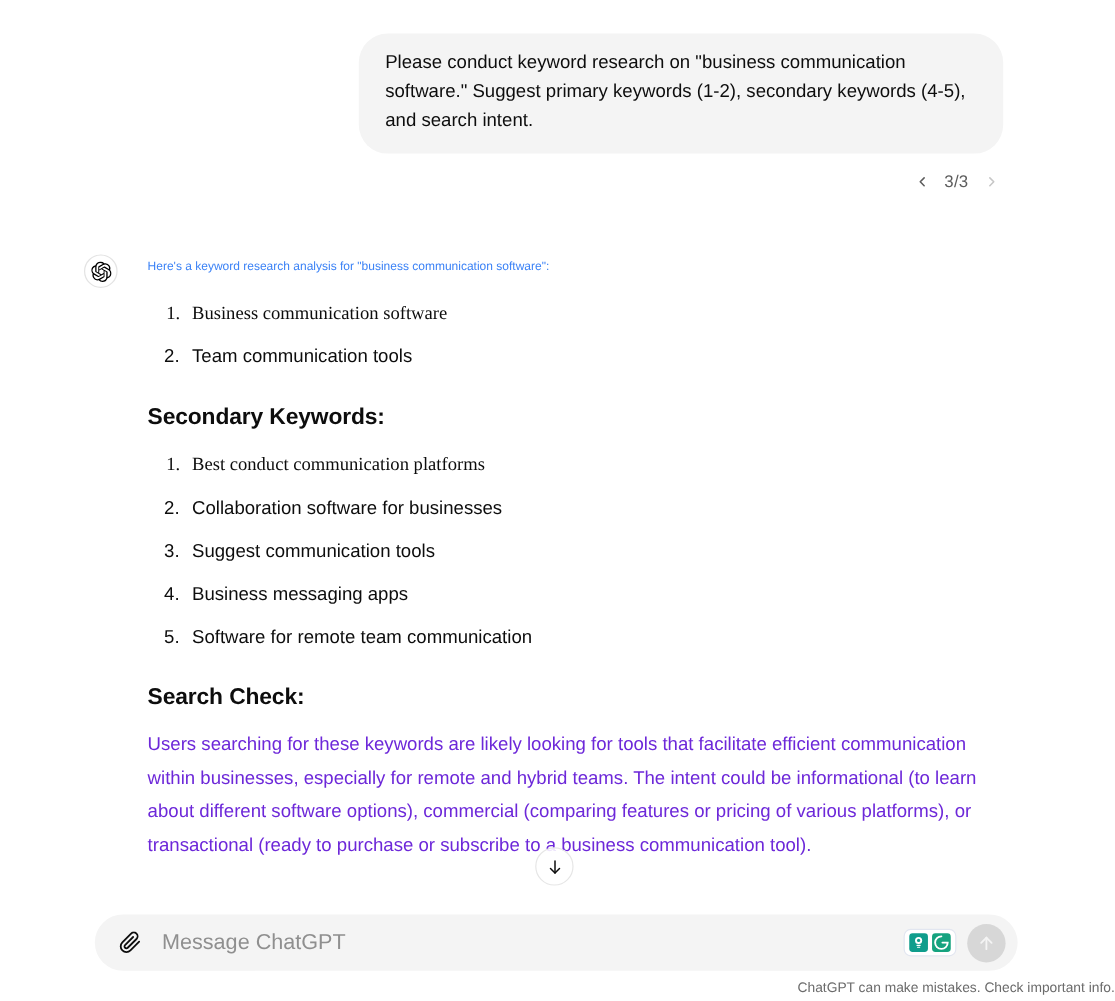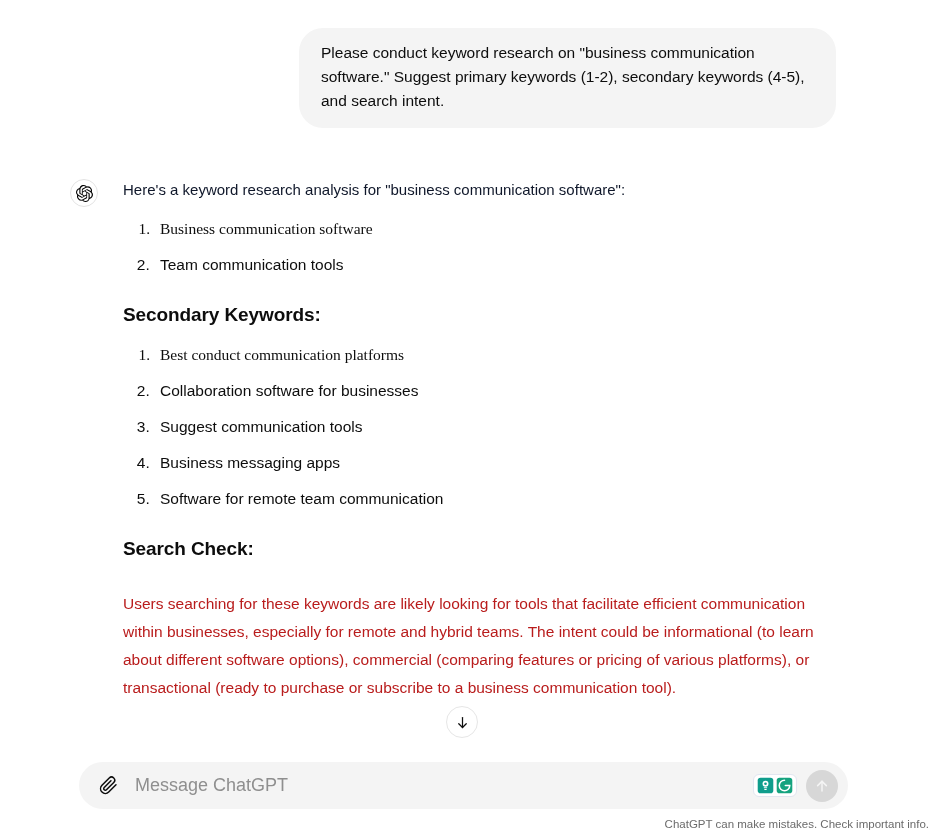--- a/index.html
+++ b/index.html
@@ -99,23 +99,23 @@
   }
   .avatar svg { display: block; }
 
   .assistant-body {
     margin-left: 25px;
     width: 712px;
     padding-top: 2px;
   }
 
   .intro-text {
-    font-size: 15px;
+    font-size: 10px;
     line-height: 24px;
-    color: #0f172a;
+    color: #3b82f6;
     margin: 0;
   }
 
   .section-heading {
     font-size: 19px;
     font-weight: bold;
     line-height: 26px;
     color: #0d0d0d;
     margin: 26px 0 0 0;
     letter-spacing: -0.1px;
@@ -131,22 +131,22 @@
     line-height: 22px;
     color: #0d0d0d;
     margin-top: 14px;
     padding-left: 6px;
   }
   ol.kw-list li:first-child { margin-top: 16px; font-family: Liberation Serif, serif; }
 
   .intent-paragraph {
     font-size: 15.5px;
     line-height: 28px;
-    color: #b91c1c;
-    margin: 28px 0 0 0;
+    color: #6d28d9;
+    margin: 12px 0 0 0;
     width: 712px;
   }
 
   
   .scroll-down-btn {
     position: absolute;
     left: 446px;
     top: 706px;
     width: 32px;
     height: 32px;
@@ -249,20 +249,33 @@
 <body>
 
 <div class="app">
 
   <div class="conversation">
 
     <div class="user-turn">
       <div class="user-bubble">Please conduct keyword research on "business communication software." Suggest primary keywords (1-2), secondary keywords (4-5), and search intent.</div>
     </div>
 
+    <div class="user-nav">
+      <span class="nav-chevron prev">
+        <svg width="13" height="13" viewBox="0 0 24 24" fill="none" stroke="currentColor" stroke-width="2.4" stroke-linecap="round" stroke-linejoin="round">
+          <polyline points="15 18 9 12 15 6"></polyline>
+        </svg>
+      </span>
+      <span class="nav-count">3/3</span>
+      <span class="nav-chevron next">
+        <svg width="13" height="13" viewBox="0 0 24 24" fill="none" stroke="currentColor" stroke-width="2.4" stroke-linecap="round" stroke-linejoin="round">
+          <polyline points="9 18 15 12 9 6"></polyline>
+        </svg>
+      </span>
+    </div>
 
     <div class="assistant-turn">
 
       <div class="avatar">
         <svg width="17" height="17" viewBox="0 0 24 24" fill="#000000">
           <path d="M22.282 9.821a5.985 5.985 0 0 0-.516-4.91 6.046 6.046 0 0 0-6.51-2.9A6.065 6.065 0 0 0 4.981 4.18a5.985 5.985 0 0 0-3.998 2.9 6.046 6.046 0 0 0 .743 7.097 5.98 5.98 0 0 0 .51 4.911 6.051 6.051 0 0 0 6.515 2.9A5.985 5.985 0 0 0 13.26 24a6.056 6.056 0 0 0 5.772-4.206 5.99 5.99 0 0 0 3.997-2.9 6.056 6.056 0 0 0-.747-7.073zM13.26 22.43a4.476 4.476 0 0 1-2.876-1.04l.141-.081 4.779-2.758a.795.795 0 0 0 .392-.681v-6.737l2.02 1.168a.071.071 0 0 1 .038.052v5.583a4.504 4.504 0 0 1-4.494 4.494zM3.6 18.304a4.47 4.47 0 0 1-.535-3.014l.142.085 4.783 2.759a.771.771 0 0 0 .78 0l5.843-3.369v2.332a.08.08 0 0 1-.033.062L9.74 19.95a4.5 4.5 0 0 1-6.14-1.646zM2.34 7.896a4.485 4.485 0 0 1 2.366-1.973V11.6a.766.766 0 0 0 .388.676l5.815 3.355-2.02 1.168a.076.076 0 0 1-.071 0l-4.83-2.786A4.504 4.504 0 0 1 2.34 7.872zm16.597 3.855-5.833-3.387L15.119 7.2a.076.076 0 0 1 .071 0l4.83 2.791a4.494 4.494 0 0 1-.676 8.105v-5.678a.79.79 0 0 0-.407-.667zm2.01-3.023-.141-.085-4.774-2.782a.776.776 0 0 0-.785 0L9.409 9.23V6.897a.066.066 0 0 1 .028-.061l4.83-2.787a4.5 4.5 0 0 1 6.68 4.66zm-12.64 4.135-2.02-1.164a.08.08 0 0 1-.038-.057V6.075a4.5 4.5 0 0 1 7.375-3.453l-.142.08L8.704 5.46a.795.795 0 0 0-.393.681zm1.097-2.365 2.602-1.5 2.607 1.5v2.999l-2.597 1.5-2.607-1.5z"></path>
         </svg>
       </div>
 
       <div class="assistant-body">

